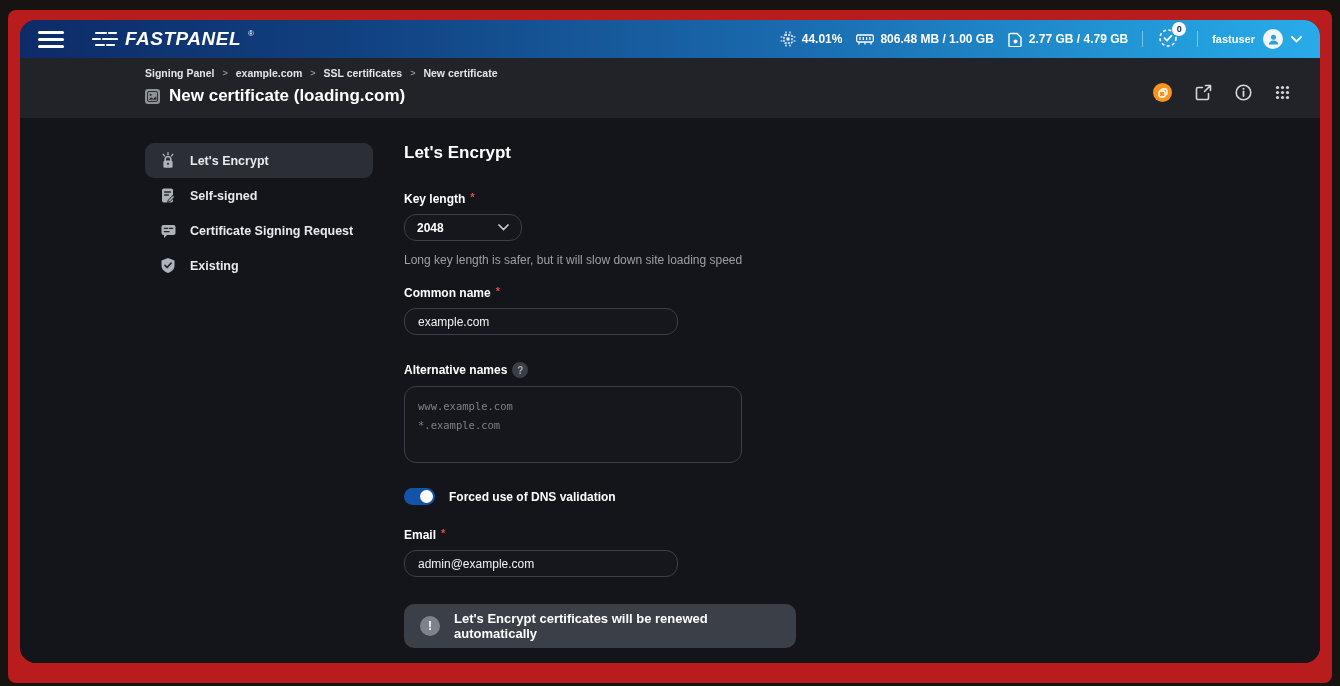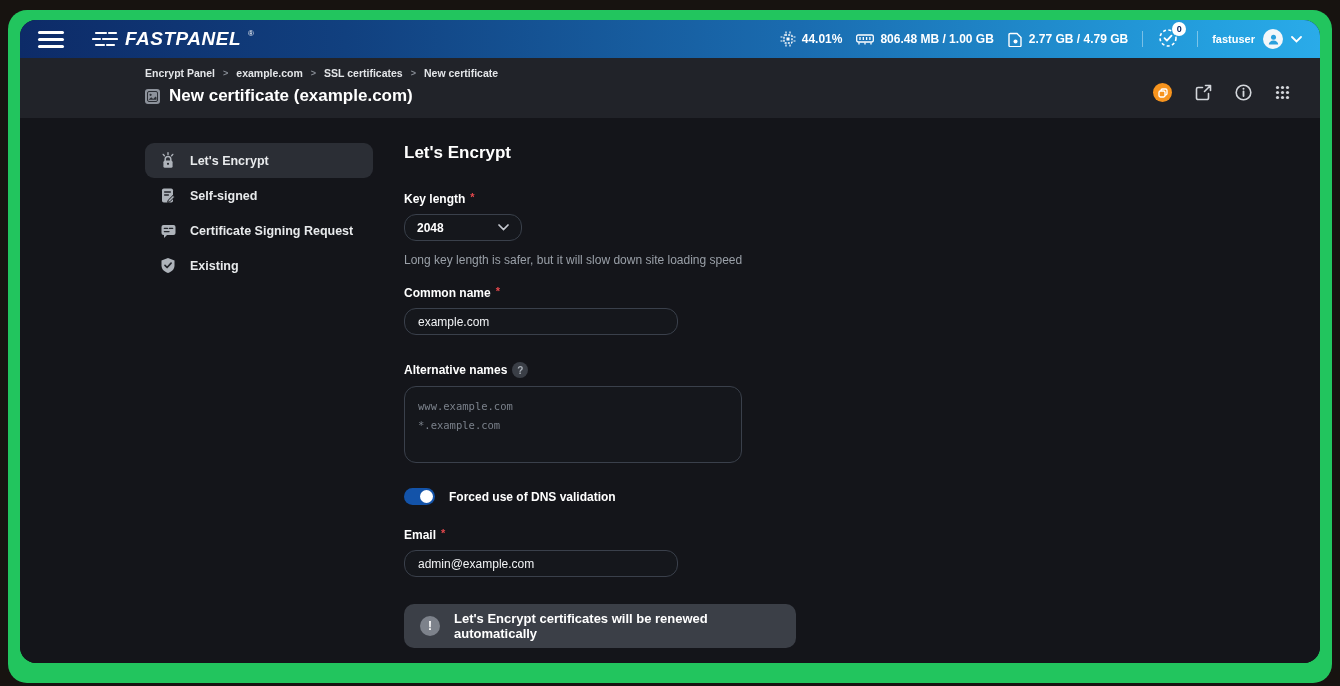--- a/index.html
+++ b/index.html
@@ -1,19 +1,19 @@
 <!DOCTYPE html>
 <html><head>
 <meta charset="utf-8">
 <style>
   * { margin:0; padding:0; box-sizing:border-box; }
   html,body { width:1340px; height:686px; background:#171310; overflow:hidden;
     font-family:"Liberation Sans", sans-serif; }
   .frame { position:absolute; left:8px; top:10px; right:8px; bottom:3px;
-    background:#22c55e; border-radius:19px; }
+    background:#b91c1c; border-radius:8px; }
   .app { position:absolute; left:12px; top:10px; right:12px; bottom:20px;
     background:#14151a; border-radius:16px; overflow:hidden;
     display:flex; flex-direction:column; }
 
   
   .topnav { height:38px; flex:0 0 38px; display:flex; align-items:center;
     background:linear-gradient(90deg,#0d2b68 0%,#11407f 25%,#1a6cb0 60%,#24a0df 92%,#2aabe9 100%);
     padding:0 18px; color:#fff; }
   .hamburger { width:26px; display:flex; flex-direction:column; gap:4px; cursor:pointer; margin-right:28px; }
   .hamburger span { height:3px; background:#fff; border-radius:2px; }
@@ -171,37 +171,37 @@
           <svg width="11" height="7" viewBox="0 0 11 7">
             <path d="M1 1 l4.5 4.5 L10 1" fill="none" stroke="#fff" stroke-width="1.8" stroke-linecap="round"></path>
           </svg>
         </div>
       </div>
     </div>
 
     <div class="header">
       <div>
         <div class="breadcrumb">
-          <span class="crumb">Encrypt Panel</span>
+          <span class="crumb">Signing Panel</span>
           <span class="crumb-sep">&gt;</span>
           <span class="crumb">example.com</span>
           <span class="crumb-sep">&gt;</span>
           <span class="crumb">SSL certificates</span>
           <span class="crumb-sep">&gt;</span>
           <span class="crumb">New certificate</span>
         </div>
         <div class="title-row">
           <span class="title-icon">
             <svg width="11" height="11" viewBox="0 0 11 11">
               <rect x="0.5" y="0.5" width="10" height="10" rx="1.5" fill="none" stroke="#2b2e34" stroke-width="1"></rect>
               <circle cx="3.6" cy="3.8" r="1.1" fill="#2b2e34"></circle>
               <path d="M1.5 8.8 l2.7 -2.6 l2 1.8 l2.3 -2.4 l1 1 v2.2 z" fill="#2b2e34"></path>
             </svg>
           </span>
-          <span class="page-title">New certificate (example.com)</span>
+          <span class="page-title">New certificate (loading.com)</span>
         </div>
       </div>
       <div class="header-icons">
         <span class="hicon orange-circle">
           <svg width="10" height="10" viewBox="0 0 10 10">
             <rect x="3" y="1" width="6" height="6" rx="1.4" fill="none" stroke="#fff" stroke-width="1.4"></rect>
             <rect x="1" y="3" width="6" height="6" rx="1.4" fill="#f7941e" stroke="#fff" stroke-width="1.4"></rect>
           </svg>
         </span>
         <span class="hicon">

